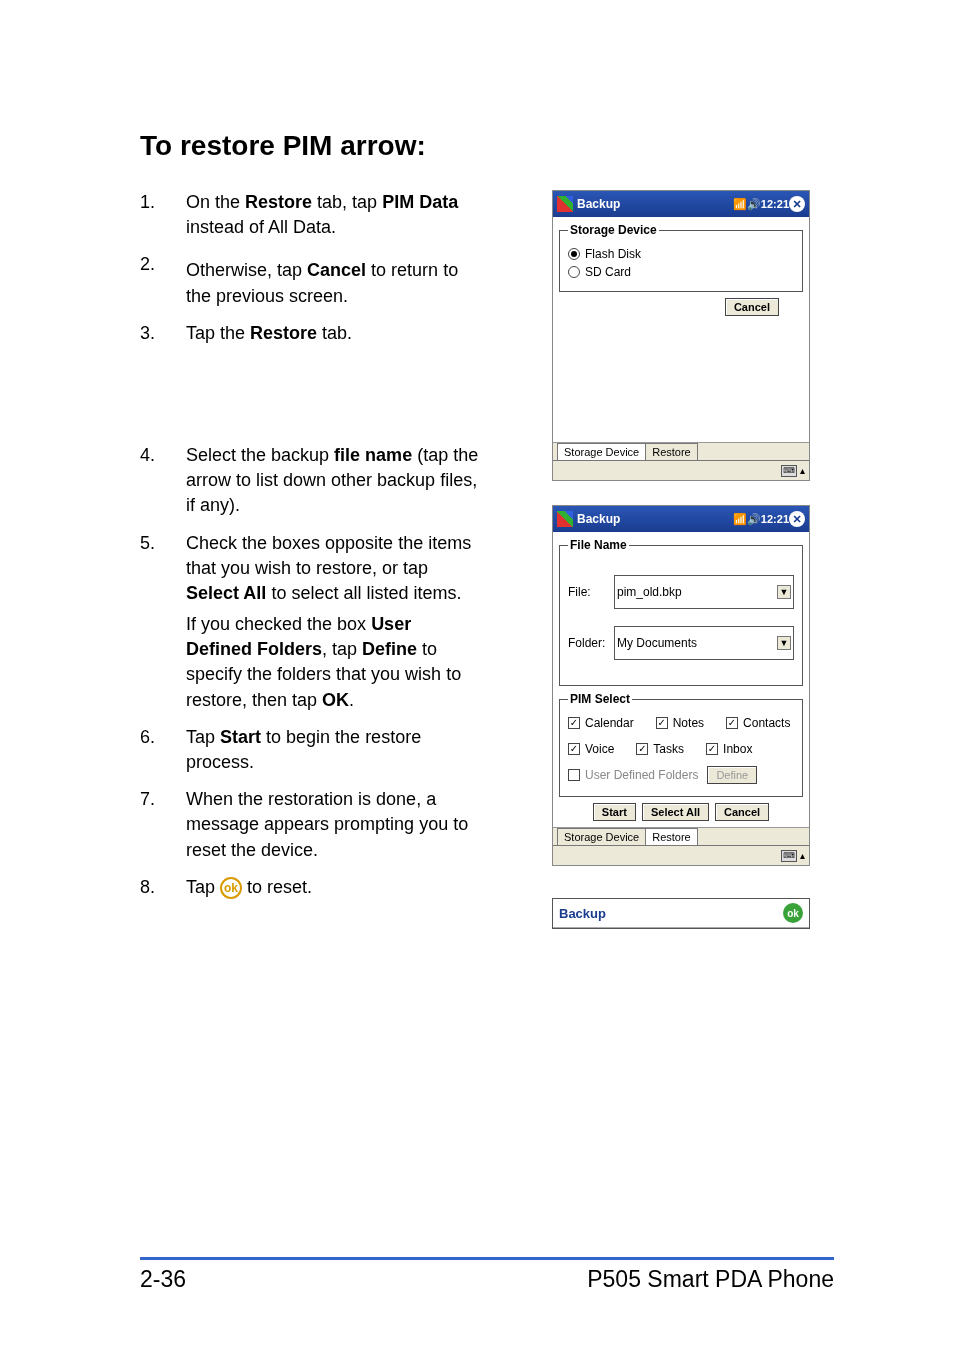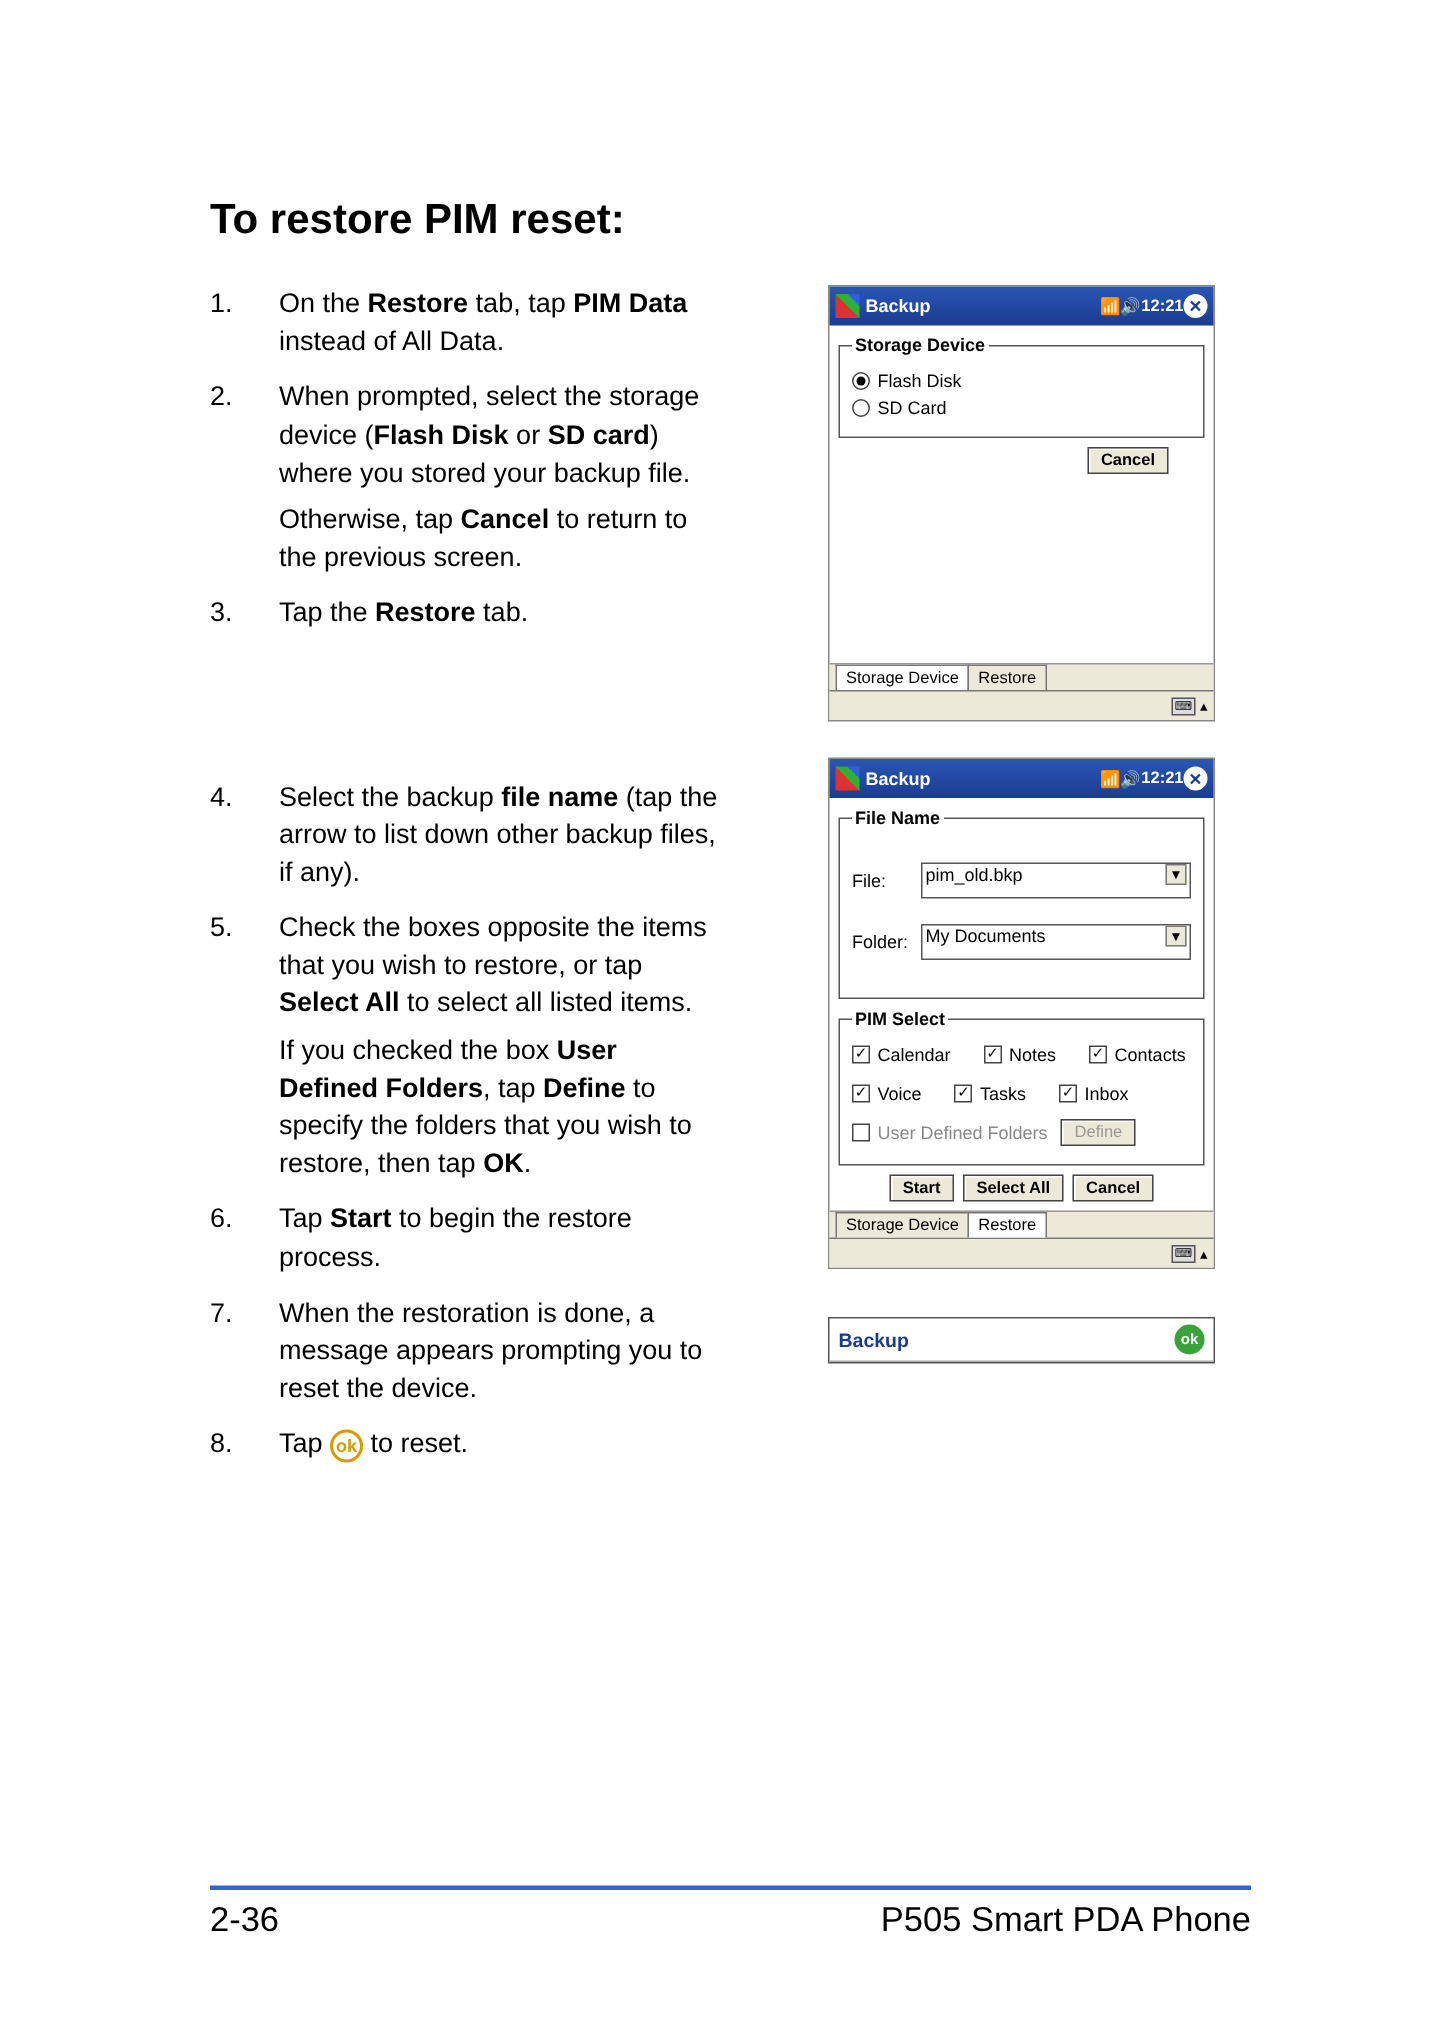--- a/index.html
+++ b/index.html
@@ -104,22 +104,22 @@
   .bottombar {
     height: 20px; background:#ece9d8; border-top:1px solid #777;
     display:flex; justify-content:flex-end; align-items:center; gap:3px; padding:0 4px;
   }
   .kbicon { width:16px; height:12px; border:1px solid #555; background:#ddd; font-size:8px; display:flex;align-items:center;justify-content:center;}
   .uparrow { font-size:10px; }
 
   .formrow { display:flex; align-items:center; gap:6px; margin:17px 0; }
   .formrow .lbl { width: 40px; }
   .combo {
-    flex:1; border:1px solid #555; height:24px; display:flex;
-    align-items:flex-start; justify-content:space-between; padding:0 2px;
+    flex:1; border:1px solid #555; height:34px; display:flex;
+    align-items:center; justify-content:space-between; padding:0 2px;
     background:#fff;
   }
   .combo .arrow { width:14px; height:14px; background:#ece9d8; border:1px solid #777; font-size:9px; display:flex;align-items:center;justify-content:center;}
 
   
   .dialog {
     width: 258px; border:1px solid #555; background:#fff;
     font-family: Tahoma, Arial, sans-serif; font-size:13px;
     margin-left: auto; margin-top: 8px;
   }
@@ -137,35 +137,34 @@
   .warnicon::after{content:"!";position:absolute;left:-4px;top:8px;color:#000;font-weight:bold;font-size:16px;}
   .footer {
     position:absolute; bottom:58px; left:140px; right:120px;
     border-top:3px solid #3366cc; padding-top:6px;
     display:flex; justify-content:space-between; font-size:23px;
   }
 </style>
 </head>
 <body>
 
-<h2 class="heading">To restore PIM reset:</h2>
+<h2 class="heading">To restore PIM arrow:</h2>
 
 <div class="content">
   <div class="leftcol">
     <ol class="steps" id="steps-list">
         <li>
           <span class="num">1.</span>
           <div class="step-body">
             <div><span>On the </span><span class="bold">Restore</span><span> tab, tap </span><span class="bold">PIM Data</span><span> instead of All Data.</span></div>
           </div>
         </li>
         <li>
           <span class="num">2.</span>
           <div class="step-body">
-            <div><span>When prompted, select the storage device (</span><span class="bold">Flash Disk</span><span> or </span><span class="bold">SD card</span><span>) where you stored your backup file.</span></div>
             <div class="sub"><span>Otherwise, tap </span><span class="bold">Cancel</span><span> to return to the previous screen.</span></div>
           </div>
         </li>
         <li>
           <span class="num">3.</span>
           <div class="step-body">
             <div><span>Tap the </span><span class="bold">Restore</span><span> tab.</span></div>
           </div>
         </li>
         <div class="spacer-block"></div>

